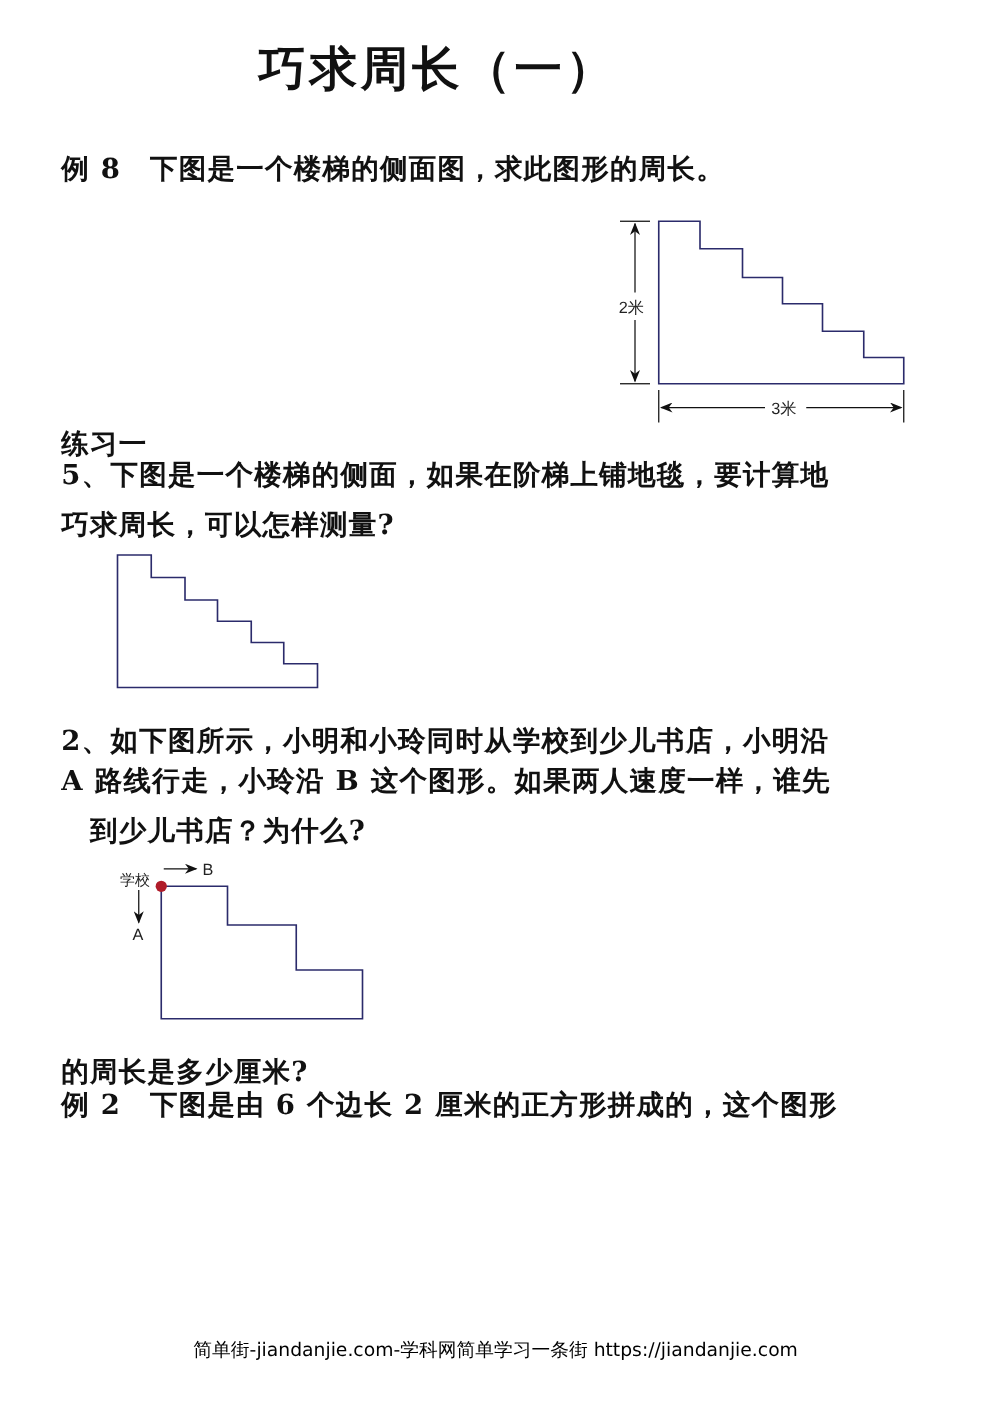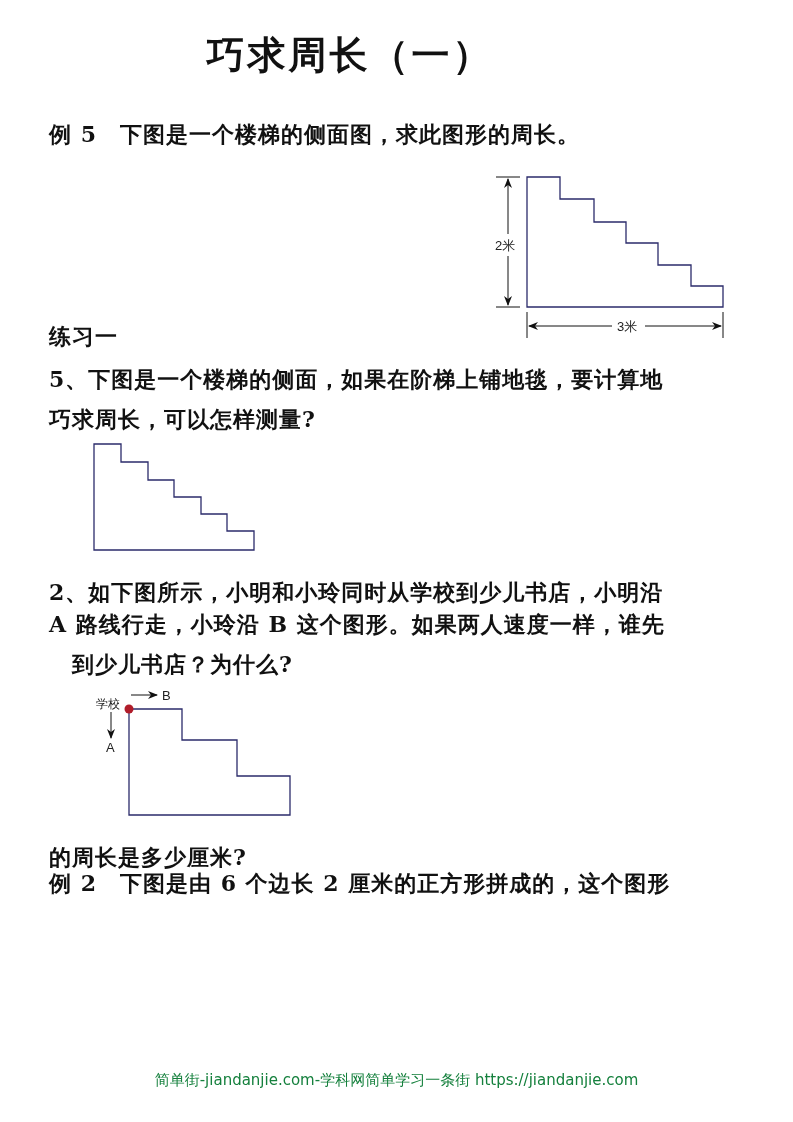--- a/index.html
+++ b/index.html
@@ -2,30 +2,30 @@
 <html><head>
 <meta charset="utf-8">
 <style>
   html, body { margin: 0; padding: 0; background: #ffffff; }
   body { width: 793px; height: 1122px; position: relative; overflow: hidden;
          font-family: "DejaVu Serif", "Liberation Serif", serif; color: #111; }
   .abs { position: absolute; white-space: nowrap; }
   .title { left: 0; width: 700px; top: 30px; text-align: center; font-size: 38px; font-weight: bold; letter-spacing: 3px; }
   .line { left: 49px; font-size: 22px; font-weight: bold; letter-spacing: 1px; }
   svg.fig { position: absolute; left: 0; top: 0; }
-  .footer { left: 0; width: 793px; top: 1071px; text-align: center; font-size: 15px; color: #15803d;
+  .footer { left: 0; width: 793px; top: 1071px; text-align: center; font-size: 15px; color: #000000;
             font-family: "DejaVu Sans", "Liberation Sans", sans-serif; }
   .figlabel { font-family: "Liberation Sans", "DejaVu Sans", sans-serif; font-size: 13px; fill: #222; }
 </style>
 </head>
 <body>
 
 <div class="abs title">巧求周长（一）</div>
 
-<div class="abs line" style="top:120px;">例 5　下图是一个楼梯的侧面图，求此图形的周长。</div>
+<div class="abs line" style="top:120px;">例 8　下图是一个楼梯的侧面图，求此图形的周长。</div>
 
 <svg class="fig" width="793" height="1122">
   <defs>
     <marker id="arr" markerWidth="10" markerHeight="8" refX="9" refY="4" orient="auto" markerUnits="userSpaceOnUse">
       <path d="M0,0 L10,4 L0,8 L3,4 Z" fill="#111"></path>
     </marker>
   </defs>
 
   <g>
     <polygon points="527,177 560,177 560,199 594,199 594,222 626,222 626,243 658,243 658,265 691,265 691,286 723,286 723,307 527,307" fill="none" stroke="#2b2b6b" stroke-width="1.3"></polygon>
@@ -51,21 +51,21 @@
     <polygon points="129,709 182,709 182,740 237,740 237,776 290,776 290,815 129,815" fill="none" stroke="#2b2b6b" stroke-width="1.3"></polygon>
     <circle cx="129" cy="709" r="4.5" fill="#b01c2a"></circle>
     <line x1="131" y1="695" x2="157" y2="695" stroke="#111" stroke-width="1" marker-end="url(#arr)"></line>
     <text class="figlabel" x="162" y="700">B</text>
     <line x1="111" y1="712" x2="111" y2="738" stroke="#111" stroke-width="1" marker-end="url(#arr)"></line>
     <text class="figlabel" x="106" y="752">A</text>
     <text class="figlabel" x="96" y="708" style="font-size:12px">学校</text>
   </g>
 </svg>
 
-<div class="abs line" style="top:322px;">练习一</div>
+<div class="abs line" style="top:340px;">练习一</div>
 <div class="abs line" style="top:365px;">5、下图是一个楼梯的侧面，如果在阶梯上铺地毯，要计算地</div>
 <div class="abs line" style="top:405px;">巧求周长，可以怎样测量?</div>
 
 <div class="abs line" style="top:578px;">2、如下图所示，小明和小玲同时从学校到少儿书店，小明沿</div>
 <div class="abs line" style="top:610px;">A 路线行走，小玲沿 B 这个图形。如果两人速度一样，谁先</div>
 <div class="abs line" style="top:650px;margin-left:23px;">到少儿书店？为什么?</div>
 
 <div class="abs line" style="top:869px;">例 2　下图是由 6 个边长 2 厘米的正方形拼成的，这个图形</div>
 <div class="abs line" style="top:843px;">的周长是多少厘米?</div>
 

